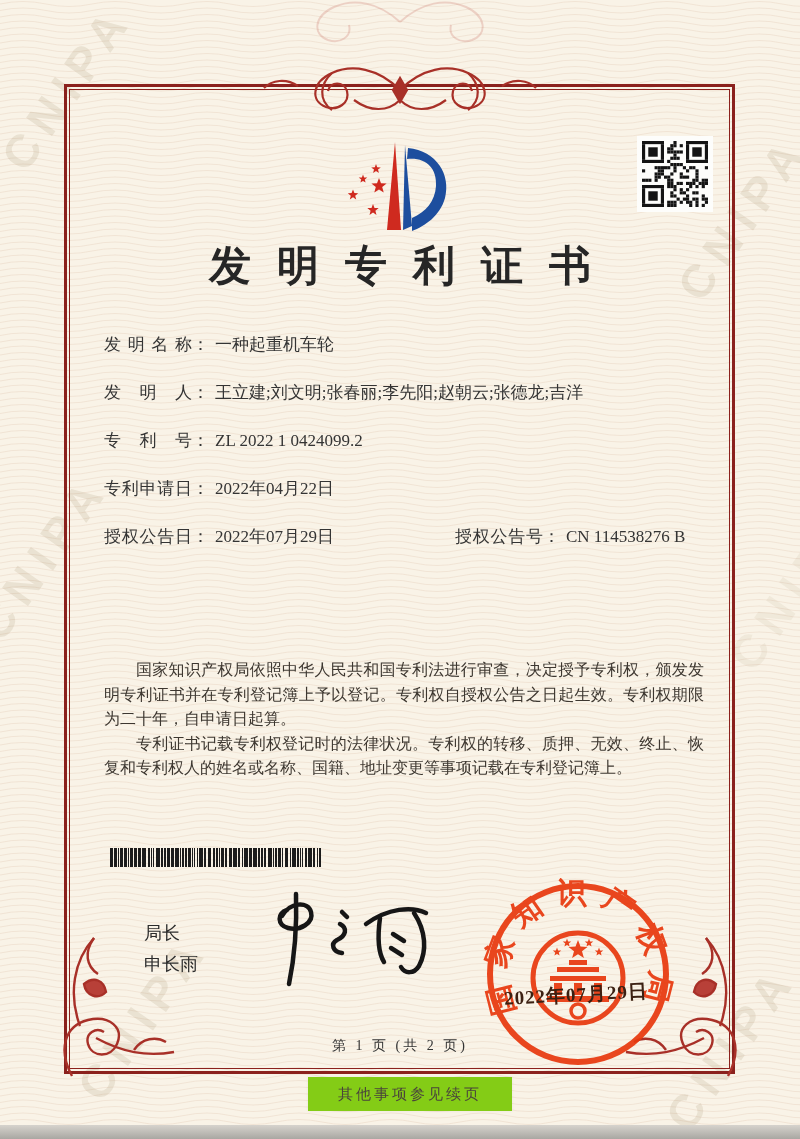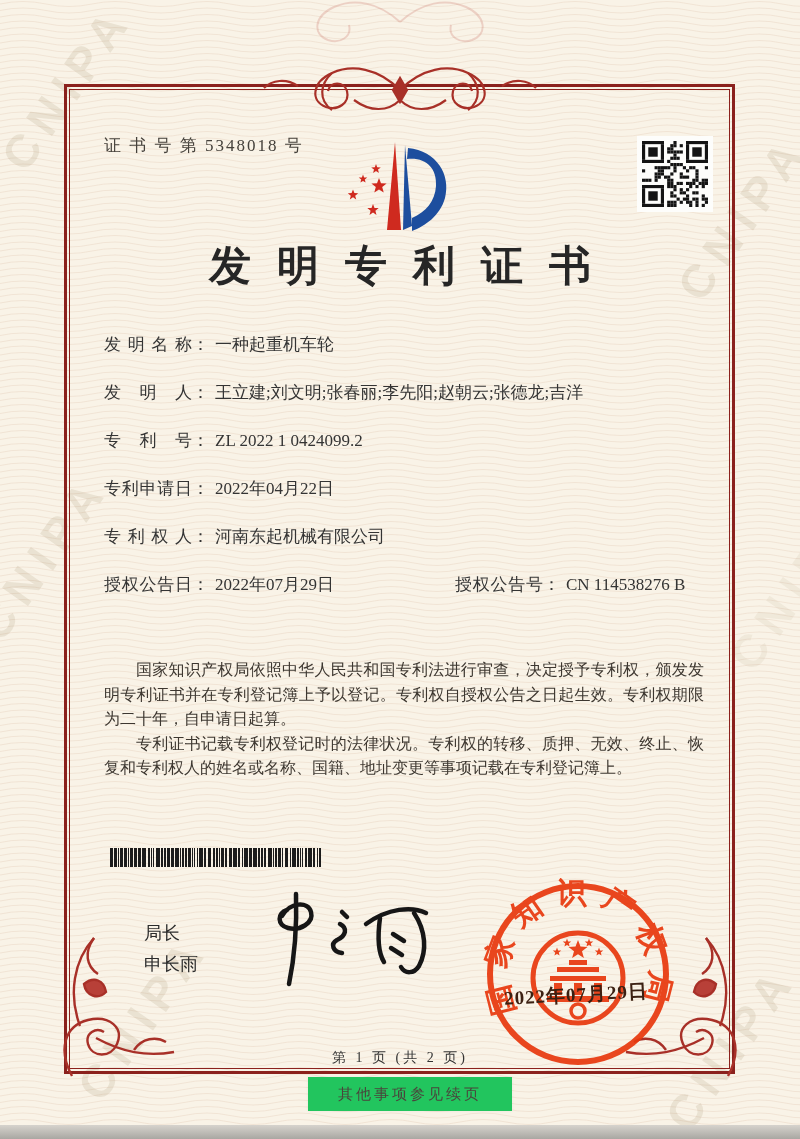--- a/index.html
+++ b/index.html
@@ -35,24 +35,24 @@
   .paras p{margin:0;text-indent:2em;}
   .barcode{position:absolute;left:110px;top:848px;}
   .signer{position:absolute;left:112px;top:918px;font-family:"Liberation Sans","DejaVu Sans",sans-serif;font-size:18px;color:#2b2b2b;line-height:31px;margin-left:32px;}
   .signature{position:absolute;left:230px;top:886px;}
   .seal{position:absolute;left:482px;top:878px;}
   .seal-date{
     position:absolute;left:470px;top:982px;width:212px;text-align:center;
     font-size:19px;font-weight:bold;letter-spacing:1px;color:#3c2012;
     transform:rotate(-3deg);
   }
-  .page-info{position:absolute;left:0;width:800px;top:1037px;text-align:center;font-size:14px;letter-spacing:3px;color:#333;margin-top:12px;}
+  .page-info{position:absolute;left:0;width:800px;top:1037px;text-align:center;font-size:14px;letter-spacing:3px;color:#333;}
   .footer-note{
     position:absolute;left:308px;top:1077px;width:204px;height:34px;line-height:34px;
-    background:#22c55e;text-align:center;font-size:15px;letter-spacing:3px;color:#4a443c;
+    background:#84cc16;text-align:center;font-size:15px;letter-spacing:3px;color:#4a443c;
     box-shadow:0 0 3px rgba(0,0,0,0.06);
   }
   .bottom-strip{position:absolute;left:0;bottom:0;width:800px;height:14px;background:linear-gradient(#d6d3cd,#a9a7a2);}
 </style>
 </head>
 <body>
 
 <div class="page">
 
   <svg class="guilloche">
@@ -103,21 +103,20 @@
     <g transform="translate(130,0) scale(-1,1)" stroke="#a83028" fill="none" stroke-width="2.4">
       <path d="M26,146 C12,120 18,96 42,90 C64,85 78,98 71,114 C65,128 46,128 42,114 C39,103 50,97 58,102"></path>
       <path d="M34,96 C22,64 28,30 48,8"></path>
       <path d="M48,8 C38,22 40,36 52,44"></path>
       <path d="M38,54 C48,46 58,50 60,62 C52,70 40,66 38,54 Z" fill="#b84038"></path>
       <path d="M50,108 C76,122 100,127 128,122"></path>
       <path d="M88,120 C96,108 110,106 120,112"></path>
     </g>
   </svg>
 
-  <div class="cert-no">证 书 号 第 5348018 号</div>
 
   <svg class="logo" width="130" height="120" viewBox="0 0 130 120">
     <g id="logo-stars" fill="#cf2a1f">
         <polygon points="41.0,46.0 42.2,49.3 45.8,49.5 43.0,51.6 43.9,55.0 41.0,53.1 38.1,55.0 39.0,51.6 36.2,49.5 39.8,49.3"></polygon>
         <polygon points="28.0,56.5 29.1,59.5 32.3,59.6 29.8,61.6 30.6,64.6 28.0,62.9 25.4,64.6 26.2,61.6 23.7,59.6 26.9,59.5"></polygon>
         <polygon points="44.0,60.0 46.0,65.3 51.6,65.5 47.2,69.0 48.7,74.5 44.0,71.4 39.3,74.5 40.8,69.0 36.4,65.5 42.0,65.3"></polygon>
         <polygon points="18.0,71.5 19.4,75.1 23.2,75.3 20.2,77.7 21.2,81.4 18.0,79.3 14.8,81.4 15.8,77.7 12.8,75.3 16.6,75.1"></polygon>
         <polygon points="38.0,86.0 39.5,90.0 43.7,90.1 40.4,92.8 41.5,96.9 38.0,94.5 34.5,96.9 35.6,92.8 32.3,90.1 36.5,90.0"></polygon>
       </g>
     <polygon points="60,24 52,112 66,112" fill="#cf2a1f"></polygon>
@@ -263,23 +262,20 @@
     <div class="frow">
       <span class="flabel">发明人</span><span class="fcolon">：</span><span class="fvalue">王立建;刘文明;张春丽;李先阳;赵朝云;张德龙;吉洋</span>
     </div>
     <div class="frow">
       <span class="flabel">专利号</span><span class="fcolon">：</span><span class="fvalue">ZL 2022 1 0424099.2</span>
     </div>
     <div class="frow">
       <span class="flabel">专利申请日</span><span class="fcolon">：</span><span class="fvalue">2022年04月22日</span>
     </div>
     <div class="frow">
-      <span class="flabel">专利权人</span><span class="fcolon">：</span><span class="fvalue">河南东起机械有限公司</span>
-    </div>
-    <div class="frow">
       <span class="fgroup"><span class="flabel">授权公告日</span><span class="fcolon">：</span><span class="fvalue">2022年07月29日</span></span><span><span class="flabel">授权公告号</span><span class="fcolon">：</span><span class="fvalue">CN 114538276 B</span></span>
     </div>
   </div>
 
   <div class="paras">
     <p>国家知识产权局依照中华人民共和国专利法进行审查，决定授予专利权，颁发发明专利证书并在专利登记簿上予以登记。专利权自授权公告之日起生效。专利权期限为二十年，自申请日起算。</p>
     <p>专利证书记载专利权登记时的法律状况。专利权的转移、质押、无效、终止、恢复和专利权人的姓名或名称、国籍、地址变更等事项记载在专利登记簿上。</p>
   </div>
 
   <svg class="barcode" id="barcode" width="214" height="19">

